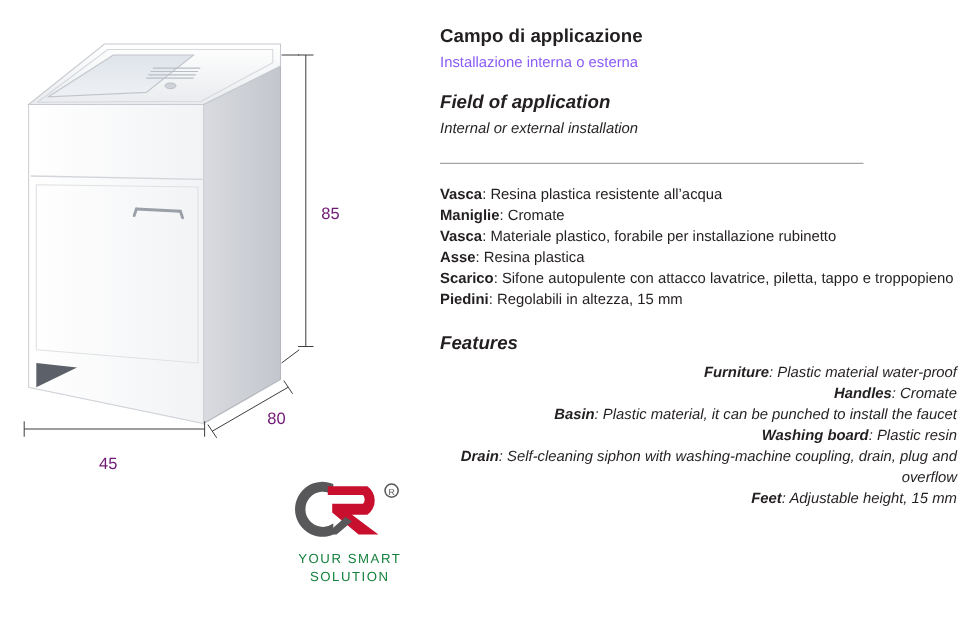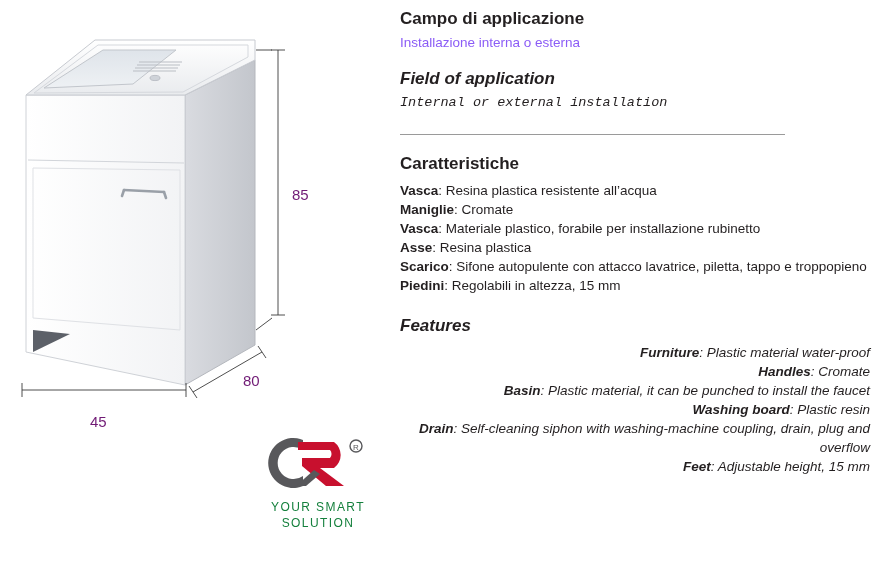--- a/index.html
+++ b/index.html
@@ -60,21 +60,21 @@
     font-family: "Liberation Sans", sans-serif;
   }
 
   
   .right-pane {
     position: absolute;
     left: 400px;
     top: 0;
     width: 470px;
     height: 572px;
-    padding-top: 8px;
+    padding-top: 22px;
     box-sizing: border-box;
   }
   .h-it {
     font-size: 17px;
     font-weight: bold;
     color: #231f20;
     margin: 0 0 5px 0;
     line-height: 21px;
   }
   .sub-it {
@@ -90,21 +90,20 @@
     color: #231f20;
     margin: 16px 0 5px 0;
     line-height: 21px;
   }
   .sub-en {
     font-size: 13.5px;
     font-style: italic;
     color: #231f20;
     margin: 0;
     line-height: 18px;
-    font-family: Liberation Mono, monospace;
   }
   .divider {
     border: none;
     border-top: 1px solid #9a9a9a;
     margin: 22px 0 18px 0;
     width: 385px;
   }
   .h-sec {
     font-size: 17px;
     font-weight: bold;
@@ -235,21 +234,20 @@
   <div class="right-pane">
 
     <h2 class="h-it">Campo di applicazione</h2>
     <p class="sub-it">Installazione interna o esterna</p>
 
     <h2 class="h-en">Field of application</h2>
     <p class="sub-en">Internal or external installation</p>
 
     <hr class="divider">
 
-    <h2 class="h-sec">Caratteristiche</h2>
     <ul class="spec-list">
       <li><span class="spec-key">Vasca</span><span>: Resina plastica resistente all’acqua</span></li>
       <li><span class="spec-key">Maniglie</span><span>: Cromate</span></li>
       <li><span class="spec-key">Vasca</span><span>: Materiale plastico, forabile per installazione rubinetto</span></li>
       <li><span class="spec-key">Asse</span><span>: Resina plastica</span></li>
       <li><span class="spec-key">Scarico</span><span>: Sifone autopulente con attacco lavatrice, piletta, tappo e troppopieno</span></li>
       <li><span class="spec-key">Piedini</span><span>: Regolabili in altezza, 15 mm</span></li>
     </ul>
 
     <h2 class="h-sec en">Features</h2>

